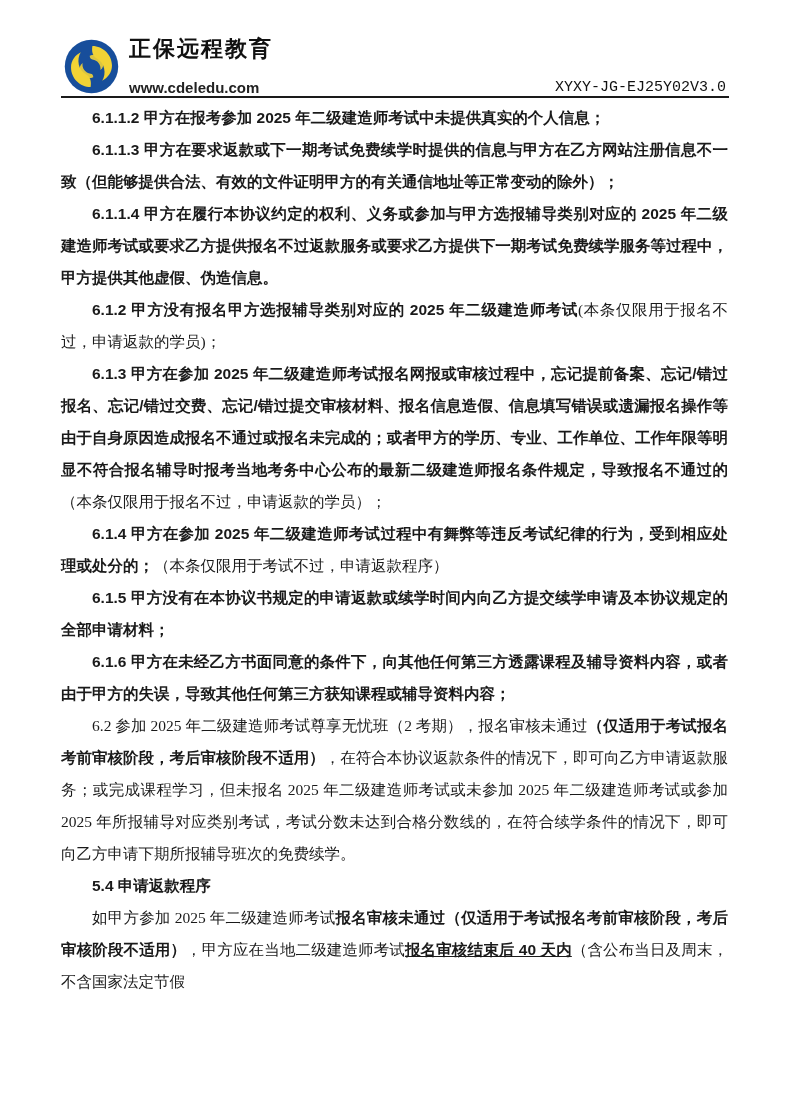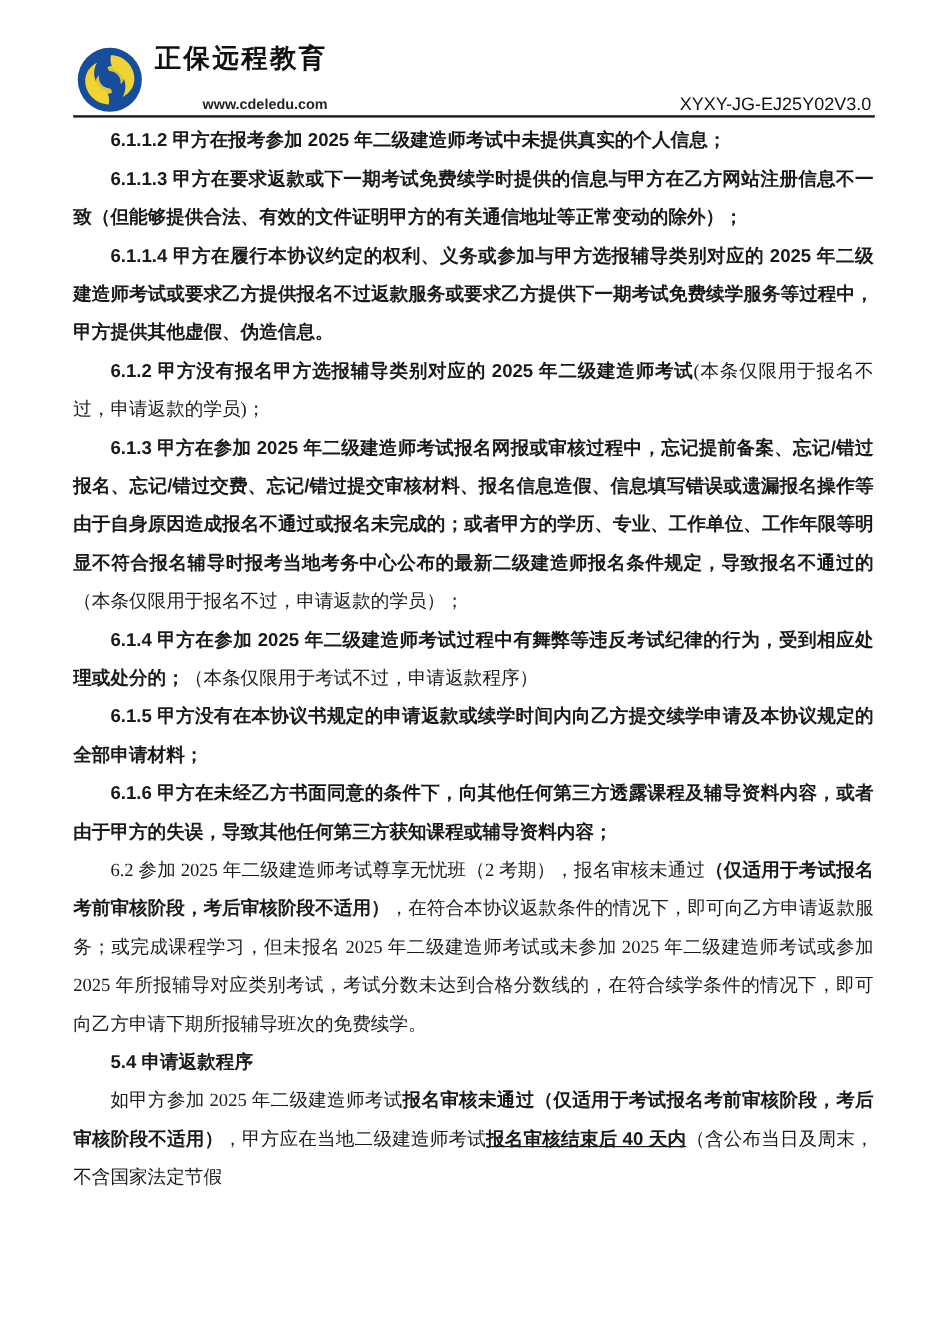--- a/index.html
+++ b/index.html
@@ -14,25 +14,25 @@
   .header{position:absolute;left:61px;top:34px;width:667px;height:64px;}
   .logo-wrap{position:absolute;left:2px;top:2px;display:flex;align-items:center;}
   .logo-icon{width:57px;height:57px;display:block;}
   .brand-text{margin-left:9px;display:flex;flex-direction:column;justify-content:center;}
   .brand-name{
     font-family:"Liberation Sans", sans-serif;font-weight:bold;
     font-size:22px;letter-spacing:2px;color:#111;line-height:26px;
   }
   .brand-url{
     font-family:"Liberation Sans", sans-serif;font-weight:bold;
-    font-size:12px;color:#222;line-height:17px;margin-top:17px;text-align:right;
+    font-size:15px;color:#222;line-height:17px;margin-top:17px;
   }
   .doc-code{
     position:absolute;right:2px;bottom:2px;
-    font-family:Liberation Sans, sans-serif;font-size:15px;color:#111;
+    font-family:Liberation Mono, monospace;font-size:15px;color:#111;
   }
   .header-rule{
     position:absolute;left:61px;top:96px;width:668px;height:0;
     border-top:2px solid #1a1a1a;
   }
 
   
   .content{
     position:absolute;left:61px;top:102px;width:667px;
     font-size:15.5px;line-height:32px;text-align:justify;

